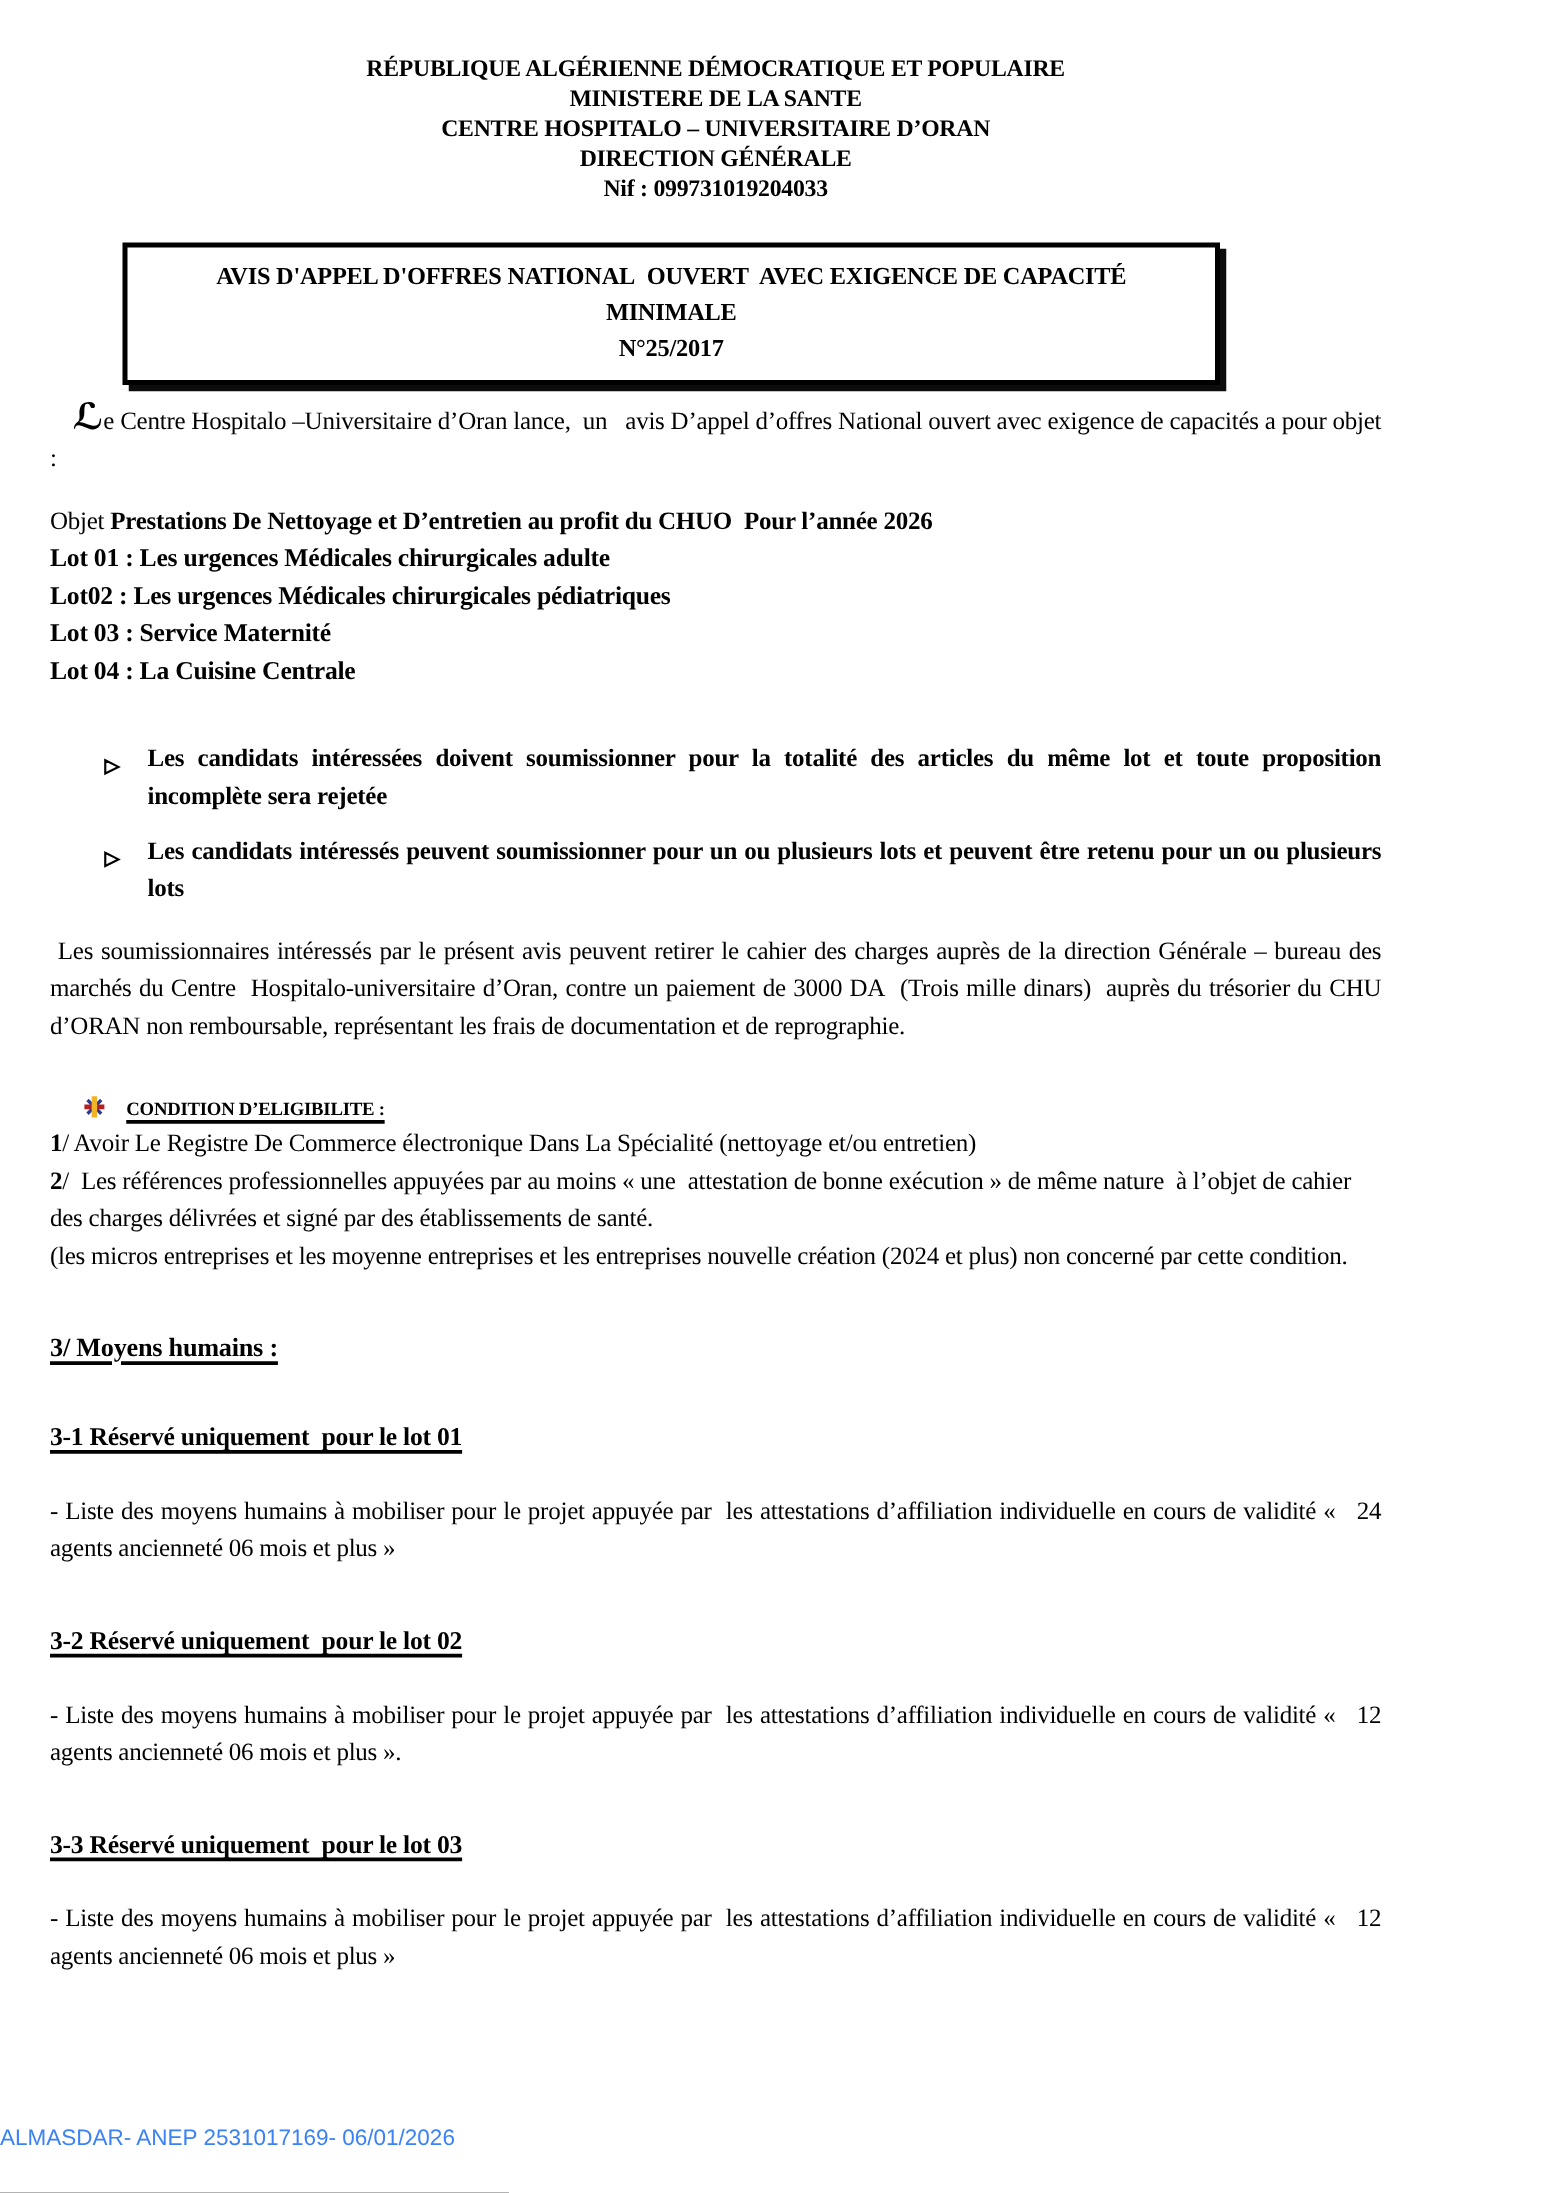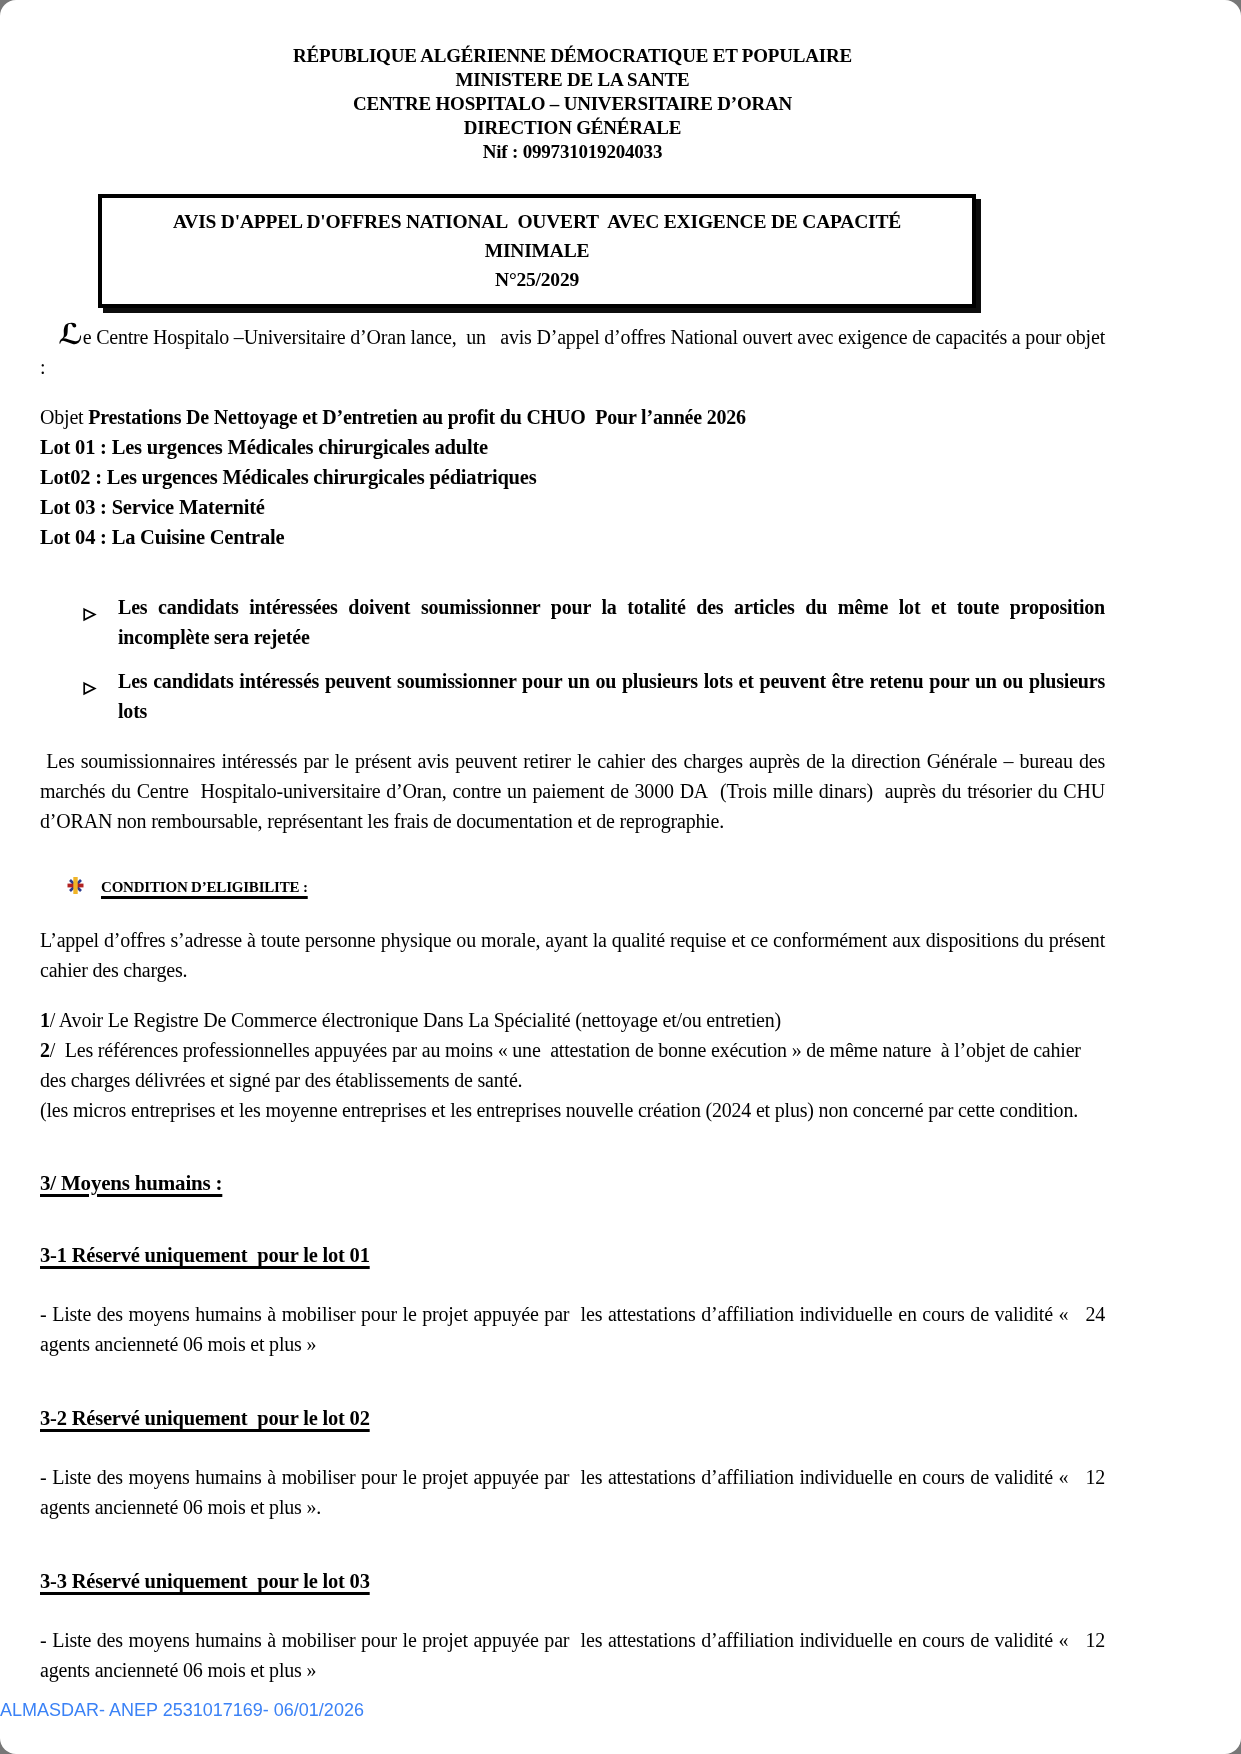--- a/index.html
+++ b/index.html
@@ -5,21 +5,20 @@
   html,body{margin:0;padding:0;background:#777;}
   .page{
     position:relative;
     width:1241px;height:1754px;
     margin:0 auto;
     background:#ffffff;
     color:#000;
     font-family:"Liberation Serif","DejaVu Serif",serif;
     overflow:hidden;
     letter-spacing:-0.2px;
-    border-radius:16px;
   }
   .content{padding:44px 136px 0 40px;}
 
   
   .org-header{text-align:center;font-weight:bold;font-size:19px;line-height:24px;}
   .org-header div{white-space:nowrap;}
 
   
   .notice-box{
     margin:30px 0 0 58px;
@@ -103,21 +102,21 @@
     <div class="org-header">
       <div>RÉPUBLIQUE ALGÉRIENNE DÉMOCRATIQUE ET POPULAIRE</div>
       <div>MINISTERE DE LA SANTE</div>
       <div>CENTRE HOSPITALO – UNIVERSITAIRE D’ORAN</div>
       <div>DIRECTION GÉNÉRALE</div>
       <div>Nif : 099731019204033</div>
     </div>
 
     <div class="notice-box">
       <div>AVIS D'APPEL D'OFFRES NATIONAL&nbsp; OUVERT&nbsp; AVEC EXIGENCE DE CAPACITÉ MINIMALE</div>
-      <div>N°25/2029</div>
+      <div>N°25/2017</div>
     </div>
 
     <p class="lead"><span class="dropcap">ℒ</span><span>e Centre Hospitalo –Universitaire d’Oran lance,&nbsp; un&nbsp;&nbsp; avis D’appel d’offres National ouvert avec exigence de capacités a pour objet :</span></p>
 
     <div class="objet-line"><span>Objet </span><span class="b">Prestations De Nettoyage et D’entretien au profit du CHUO&nbsp; Pour l’année 2026</span></div>
 
     <div class="lot-line">Lot 01 : Les urgences Médicales chirurgicales adulte</div>
     <div class="lot-line">Lot02 : Les urgences Médicales chirurgicales pédiatriques</div>
     <div class="lot-line">Lot 03 : Service Maternité</div>
     <div class="lot-line">Lot 04 : La Cuisine Centrale</div>
@@ -142,21 +141,20 @@
     <div class="elig-heading">
       <span><svg width="19" height="19" viewBox="0 0 19 19">
         <line x1="4" y1="4" x2="15" y2="15" stroke="#2b3a8f" stroke-width="2.6"></line>
         <line x1="4" y1="15" x2="15" y2="4" stroke="#2b3a8f" stroke-width="2.6"></line>
         <line x1="1.5" y1="9.5" x2="17.5" y2="9.5" stroke="#b22222" stroke-width="3.8"></line>
         <line x1="9.5" y1="1" x2="9.5" y2="18" stroke="#f0b428" stroke-width="4.4"></line>
       </svg></span>
       <span class="htxt">CONDITION D’ELIGIBILITE :</span>
     </div>
 
-    <p class="elig-par">L’appel d’offres s’adresse à toute personne physique ou morale, ayant la qualité requise et ce conformément aux dispositions du présent cahier des charges.</p>
 
     <div class="cond-line"><span class="num">1</span><span>/ Avoir Le Registre De Commerce électronique Dans La Spécialité (nettoyage et/ou entretien)</span></div>
     <div class="cond-line"><span class="num">2</span><span>/&nbsp; Les références professionnelles appuyées par au moins « une&nbsp; attestation de bonne exécution » de même nature&nbsp; à l’objet de cahier des charges délivrées et signé par des établissements de santé.</span></div>
     <div class="cond-line">(les micros entreprises et les moyenne entreprises et les entreprises nouvelle création (2024 et plus) non concerné par cette condition.</div>
 
     <div class="moyens-heading">3/ Moyens humains :</div>
 
     <div class="moyens-title">3-1 Réservé uniquement&nbsp; pour le lot 01</div>
     <p class="moyens-body">- Liste des moyens humains à mobiliser pour le projet appuyée par&nbsp; les attestations d’affiliation individuelle en cours de validité «&nbsp;&nbsp; 24 agents ancienneté 06 mois et plus »</p>
 

